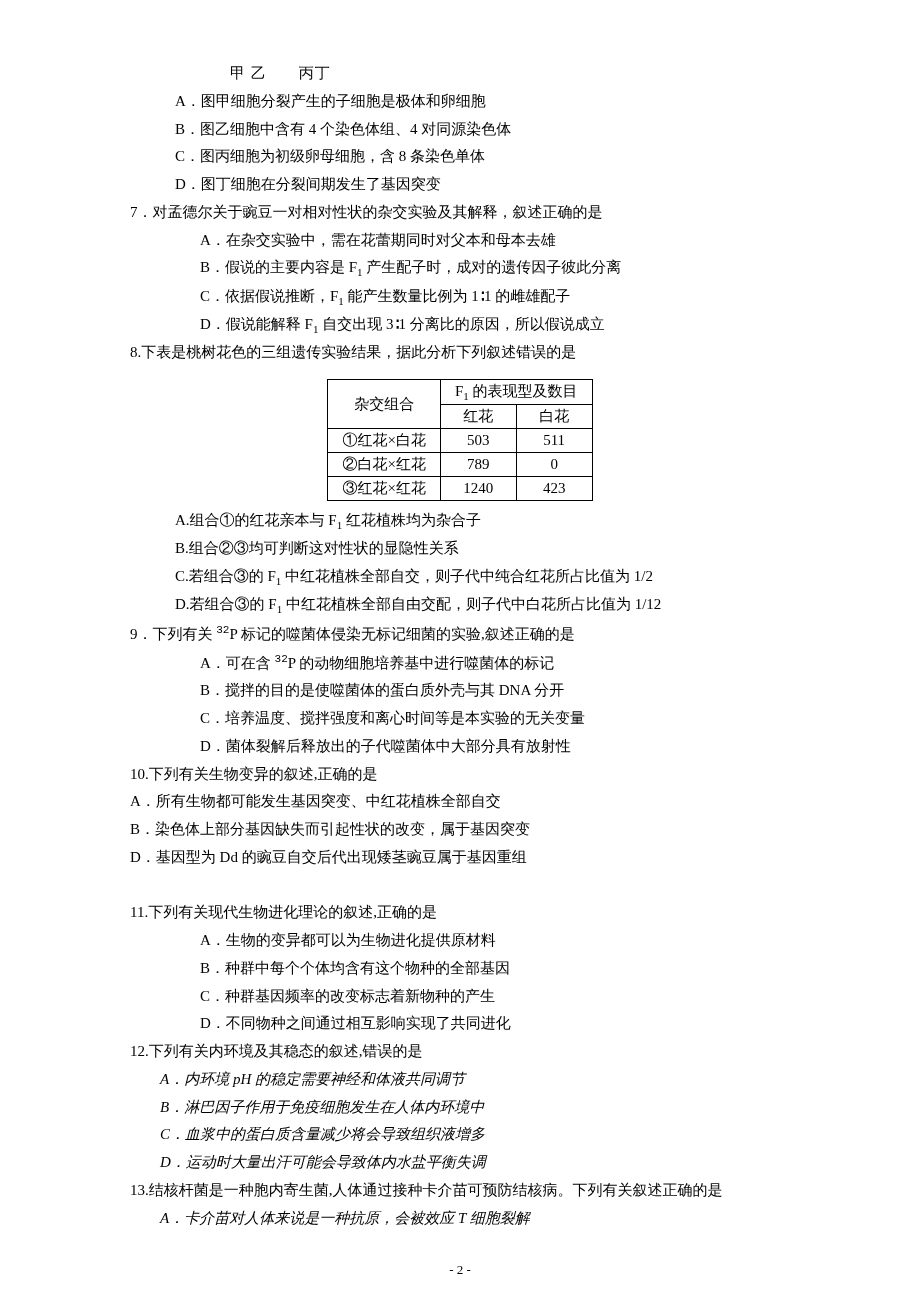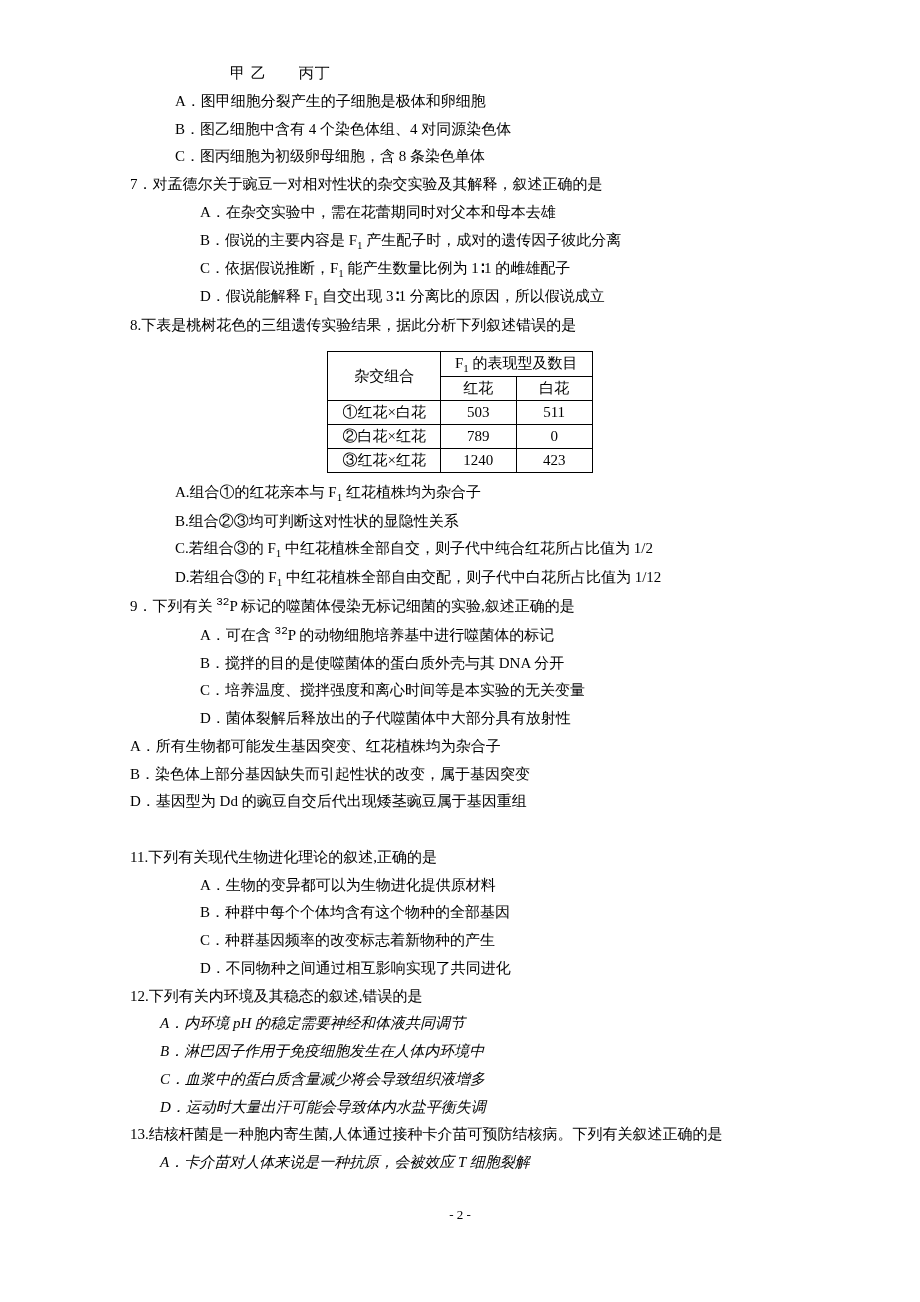--- a/index.html
+++ b/index.html
@@ -58,20 +58,21 @@
 </head>
 <body>
 
 <div class="page">
 
   <div class="line indent-fig-label">甲 乙　　丙丁</div>
 
   <div class="line indent-opt">A．图甲细胞分裂产生的子细胞是极体和卵细胞</div>
   <div class="line indent-opt">B．图乙细胞中含有 4 个染色体组、4 对同源染色体</div>
   <div class="line indent-opt">C．图丙细胞为初级卵母细胞，含 8 条染色单体</div>
+  <div class="line indent-opt">D．图丁细胞在分裂间期发生了基因突变</div>
 
   <div class="line indent-q">7．对孟德尔关于豌豆一对相对性状的杂交实验及其解释，叙述正确的是</div>
   <div class="line indent-sub">A．在杂交实验中，需在花蕾期同时对父本和母本去雄</div>
   <div class="line indent-sub">
     <span>B．假说的主要内容是 F</span><span class="sub">1</span><span> 产生配子时，成对的遗传因子彼此分离</span>
   </div>
   <div class="line indent-sub">
     <span>C．依据假说推断，F</span><span class="sub">1</span><span> 能产生数量比例为 1∶1 的雌雄配子</span>
   </div>
   <div class="line indent-sub">
@@ -124,21 +125,22 @@
   <div class="line indent-q">
     <span>9．下列有关 </span><span class="sup">32</span><span>P 标记的噬菌体侵染无标记细菌的实验,叙述正确的是</span>
   </div>
   <div class="line indent-sub">
     <span>A．可在含 </span><span class="sup">32</span><span>P 的动物细胞培养基中进行噬菌体的标记</span>
   </div>
   <div class="line indent-sub">B．搅拌的目的是使噬菌体的蛋白质外壳与其 DNA 分开</div>
   <div class="line indent-sub">C．培养温度、搅拌强度和离心时间等是本实验的无关变量</div>
   <div class="line indent-sub">D．菌体裂解后释放出的子代噬菌体中大部分具有放射性</div>
 
-  <div class="line indent-q">A．所有生物都可能发生基因突变、红花植株均为杂合子</div>
+  <div class="line indent-q">10.下列有关生物变异的叙述,正确的是</div>
+  <div class="line indent-q">A．所有生物都可能发生基因突变、中红花植株全部自交</div>
   <div class="line indent-q">B．染色体上部分基因缺失而引起性状的改变，属于基因突变</div>
   <div class="line indent-q">D．基因型为 Dd 的豌豆自交后代出现矮茎豌豆属于基因重组</div>
 
   <div class="line">&nbsp;</div>
 
   <div class="line indent-q">11.下列有关现代生物进化理论的叙述,正确的是</div>
   <div class="line indent-sub">A．生物的变异都可以为生物进化提供原材料</div>
   <div class="line indent-sub">B．种群中每个个体均含有这个物种的全部基因</div>
   <div class="line indent-sub">C．种群基因频率的改变标志着新物种的产生</div>
   <div class="line indent-sub">D．不同物种之间通过相互影响实现了共同进化</div>

